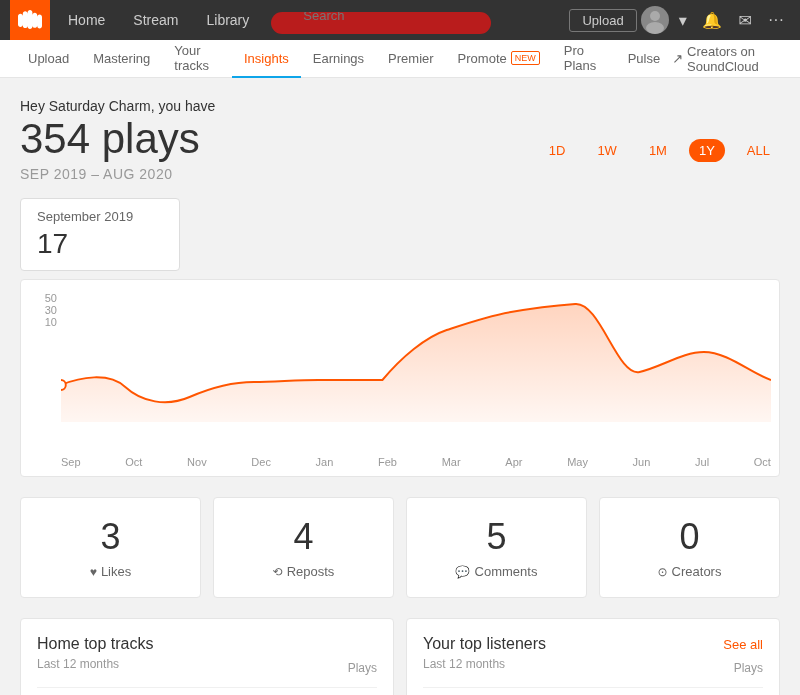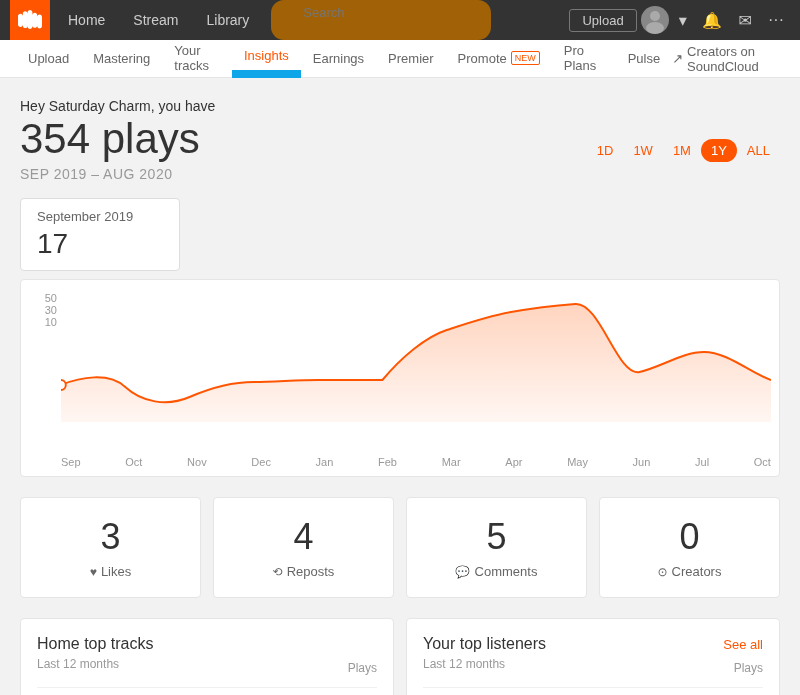--- a/index.html
+++ b/index.html
@@ -30,24 +30,24 @@
       padding: 0 14px;
       height: 32px;
       display: flex;
       align-items: center;
       font-size: 14px;
       cursor: pointer;
     }
     .search-bar {
       flex: 1;
       max-width: 240px;
-      height: 40px;
+      height: 22px;
       border-radius: 13px;
       border: none;
-      background: #a16207;
+      background: #b91c1c;
       color: #ccc;
       padding: 0 12px 15px 32px;
       font-size: 13px;
       outline: none;
       position: relative;
     }
     .search-wrap {
       position: relative;
       flex: 1;
       max-width: 240px;
@@ -110,21 +110,21 @@
       height: 38px;
       display: flex;
       align-items: center;
       font-size: 13px;
       cursor: pointer;
       border-bottom: 2px solid transparent;
       margin-bottom: -1px;
     }
     .sub-nav-item.active {
       color: #f50;
-      border-bottom: 8px solid #0ea5e9;
+      border-bottom: 2px solid #0ea5e9;
     }
     .new-badge {
       background: transparent;
       border: 1px solid #f50;
       color: #f50;
       font-size: 9px;
       padding: 1px 3px;
       border-radius: 2px;
       margin-left: 4px;
     }
@@ -167,21 +167,21 @@
     }
     .date-range {
       font-size: 14px;
       color: #999;
       text-transform: uppercase;
       letter-spacing: 0.5px;
     }
     .time-filters {
       display: flex;
       align-items: center;
-      gap: 0;
+      gap: 12px;
       margin-top: 20px;
     }
     .time-btn {
       padding: 4px 10px;
       border-radius: 20px;
       font-size: 13px;
       cursor: pointer;
       border: none;
       background: transparent;
       color: #f50;

